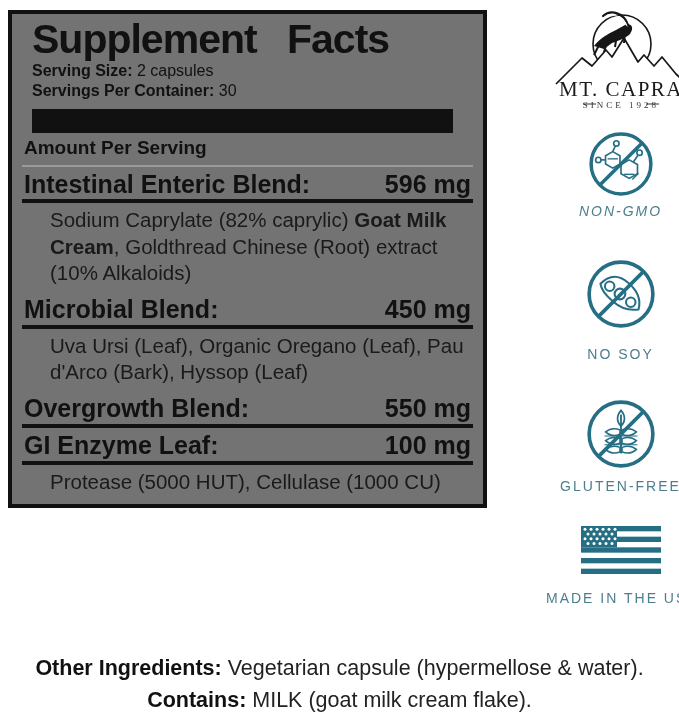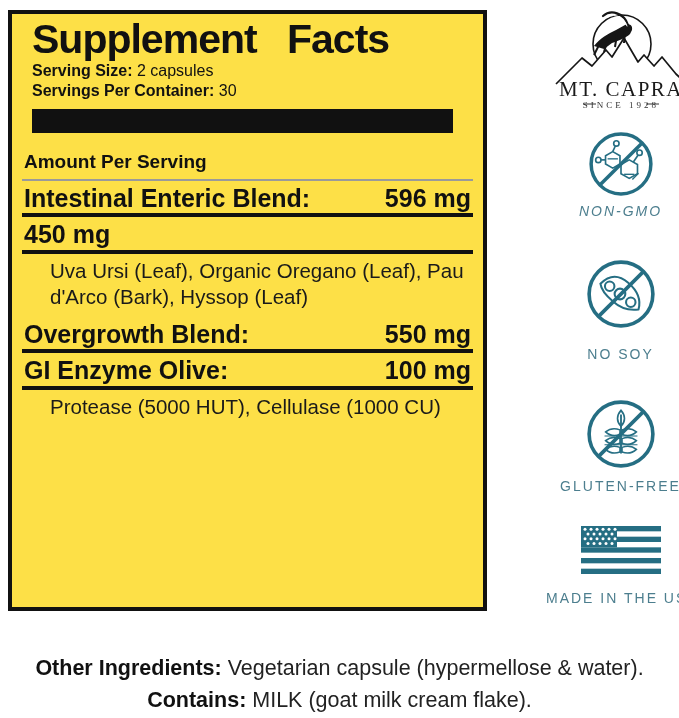--- a/index.html
+++ b/index.html
@@ -3,32 +3,32 @@
 <meta charset="utf-8">
 <style>
   html,body{margin:0;padding:0;background:#fff;}
   body{
     width:679px;height:718px;position:relative;overflow:hidden;
     font-family:"Liberation Sans","DejaVu Sans",sans-serif;color:#111;
     --accent:#256e83;--label:#4c7e8e;--ink:#141414;
   }
   
   .sf-panel{
-    position:absolute;left:8px;top:10px;width:479px;height:601px;
-    border:4px solid #111;background:#fde047;box-sizing:border-box;
+    position:absolute;left:8px;top:10px;width:479px;height:498px;
+    border:4px solid #111;background:#737373;box-sizing:border-box;
     padding:4px 10px 0 10px;
   }
   .sf-title{
     font-weight:bold;font-size:41px;letter-spacing:-1px;word-spacing:20px;
     line-height:1.05;padding-left:10px;white-space:nowrap;
   }
   .sf-row{font-size:16px;line-height:1.24;padding-left:10px;white-space:nowrap;}
   .sf-row .lab{font-weight:bold;}
   .black-bar{height:24px;background:#111;margin:8px 20px 0 10px;}
-  .aps{font-weight:bold;font-size:19px;margin-top:18px;padding-left:2px;padding-bottom:6px;}
+  .aps{font-weight:bold;font-size:19px;margin-top:4px;padding-left:2px;padding-bottom:6px;}
   .thin-rule{border:none;border-top:2px solid #9a9a9a;margin:0;}
   .blend-head{
     display:flex;justify-content:space-between;align-items:center;
     font-weight:bold;font-size:25px;border-bottom:4px solid #111;
     padding:3px 2px 1px 2px;line-height:1.15;
   }
   .blend-desc{
     font-size:20.5px;line-height:1.28;padding:4px 0 6px 28px;color:#1a1a1a;
   }
   
@@ -58,33 +58,35 @@
 
   <div class="black-bar"></div>
 
   <div class="aps">Amount Per Serving</div>
   <hr class="thin-rule">
 
   <div class="blend-head">
     <span>Intestinal Enteric Blend:</span>
     <span>596 mg</span>
   </div>
-
-  <div class="blend-head">
+  <div class="blend-desc rich"><span>Sodium Caprylate (82% caprylic) </span><span class="b">Goat Milk Cream</span><span>, Goldthread Chinese (Root) extract (10% Alkaloids)</span></div>
+
+  <div class="blend-head">
+    <span>Microbial Blend:</span>
     <span>450 mg</span>
   </div>
   <div class="blend-desc rich"><span>Uva Ursi (Leaf), Organic Oregano (Leaf), Pau d'Arco (Bark), Hyssop (Leaf)</span></div>
 
   <div class="blend-head">
     <span>Overgrowth Blend:</span>
     <span>550 mg</span>
   </div>
 
   <div class="blend-head">
-    <span>GI Enzyme Olive:</span>
+    <span>GI Enzyme Leaf:</span>
     <span>100 mg</span>
   </div>
   <div class="blend-desc rich"><span>Protease (5000 HUT), Cellulase (1000 CU)</span></div>
 </div>
 
 <div class="right-col">
 
   <div class="abs icon-wrap" style="top:4px;">
     <svg width="142" height="108" viewBox="0 0 142 108">
       <circle cx="72" cy="40" r="29" fill="none" stroke="#161616" stroke-width="1.6"></circle>

